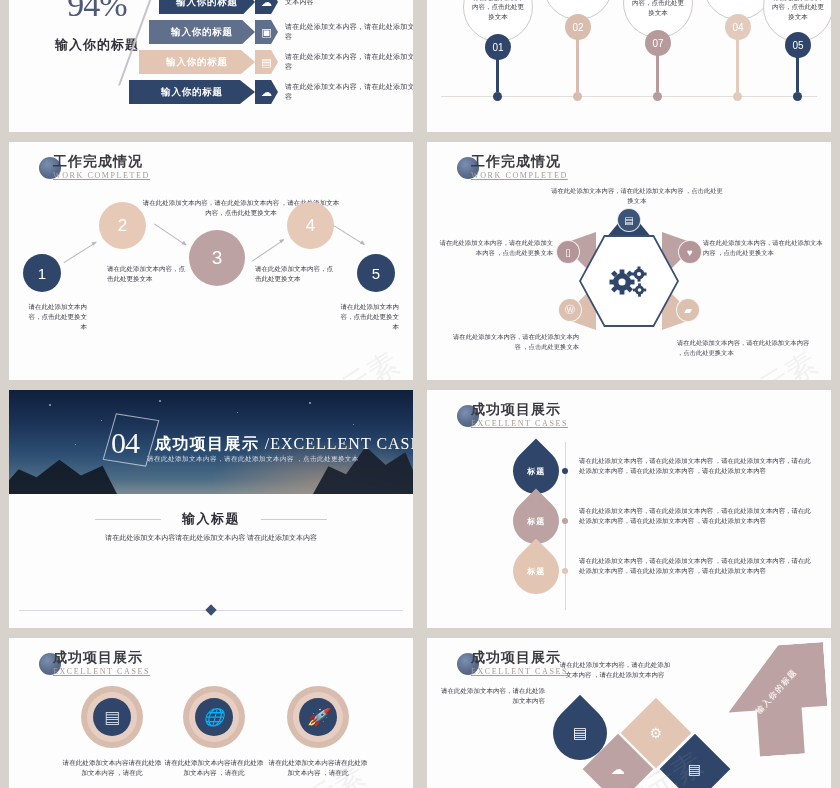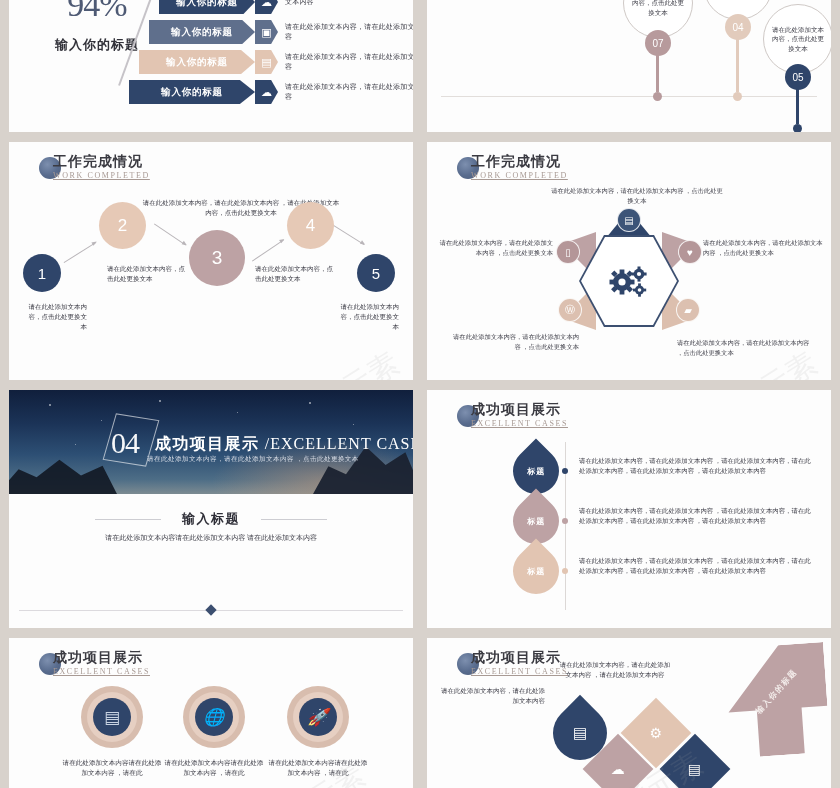--- a/index.html
+++ b/index.html
@@ -257,41 +257,57 @@
     <div class="row" style="left:120px;top:80px;">
       <div class="chev" style="width:126px;background:#2f456a;">输入你的标题</div>
       <div class="icn" style="background:#2f456a;">☁</div>
       <div class="desc">请在此处添加文本内容，请在此处添加文本内容</div>
     </div>
   </div>
 
   <div class="slide" id="s2">
     <div class="axis"></div>
 
-
+    <div class="node" style="left:34px;height:132px;">
+      <div style="position:absolute;left:2px;top:-28px;">
+        <div class="bubble">请在此处添加文本内容，点击此处更换文本</div>
+      </div>
+      <div class="badge" style="position:absolute;left:24px;top:34px;background:#2f456a;">01</div>
+      <div class="stem" style="position:absolute;left:35px;top:58px;height:34px;background:#2f456a;"></div>
+      <div class="foot" style="position:absolute;left:32px;top:92px;background:#2f456a;"></div>
+    </div>
+
+    <div class="node" style="left:114px;height:132px;">
+      <div style="position:absolute;left:2px;top:-50px;">
+        <div class="bubble">请在此处添加文本内容，点击此处更换文本</div>
+      </div>
+      <div class="badge" style="position:absolute;left:24px;top:14px;background:#d8bdae;">02</div>
+      <div class="stem" style="position:absolute;left:35px;top:38px;height:54px;background:#d8bdae;"></div>
+      <div class="foot" style="position:absolute;left:32px;top:92px;background:#d8bdae;"></div>
+    </div>
 
     <div class="node" style="left:194px;height:132px;">
       <div style="position:absolute;left:2px;top:-32px;">
         <div class="bubble">请在此处添加文本内容，点击此处更换文本</div>
       </div>
       <div class="badge" style="position:absolute;left:24px;top:30px;background:#b79a9c;">07</div>
       <div class="stem" style="position:absolute;left:35px;top:54px;height:38px;background:#b79a9c;"></div>
       <div class="foot" style="position:absolute;left:32px;top:92px;background:#b79a9c;"></div>
     </div>
 
     <div class="node" style="left:274px;height:132px;">
       <div style="position:absolute;left:2px;top:-50px;">
         <div class="bubble">请在此处添加文本内容，点击此处更换文本</div>
       </div>
       <div class="badge" style="position:absolute;left:24px;top:14px;background:#e2cbbc;">04</div>
       <div class="stem" style="position:absolute;left:35px;top:38px;height:54px;background:#e2cbbc;"></div>
       <div class="foot" style="position:absolute;left:32px;top:92px;background:#e2cbbc;"></div>
     </div>
 
-    <div class="node" style="left:334px;height:100px;">
+    <div class="node" style="left:334px;height:132px;">
       <div style="position:absolute;left:2px;top:-28px;">
         <div class="bubble">请在此处添加文本内容，点击此处更换文本</div>
       </div>
       <div class="badge" style="position:absolute;left:24px;top:32px;background:#2f456a;">05</div>
       <div class="stem" style="position:absolute;left:35px;top:56px;height:36px;background:#2f456a;"></div>
       <div class="foot" style="position:absolute;left:32px;top:92px;background:#2f456a;"></div>
     </div>
   </div>
 
   <div class="slide" id="s3">

